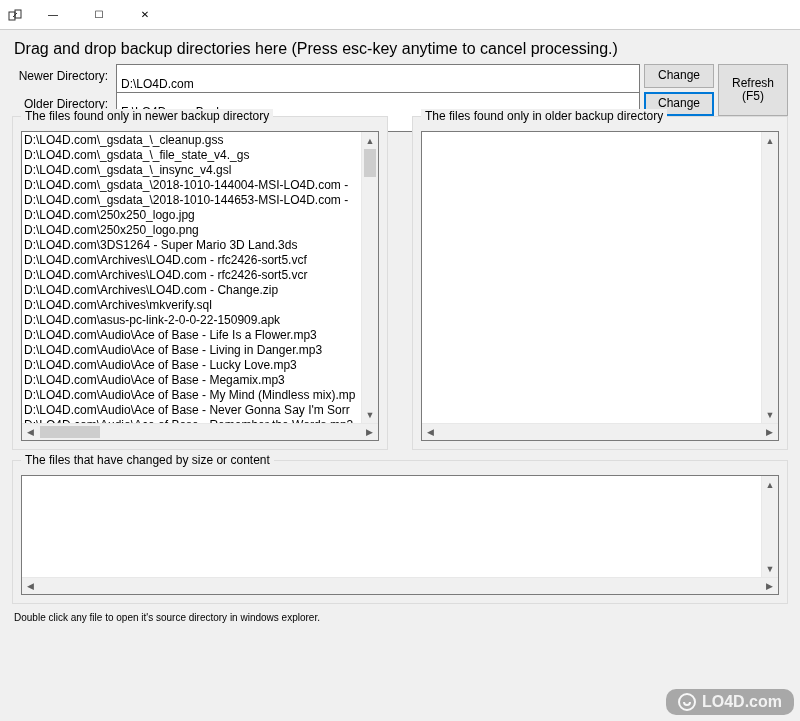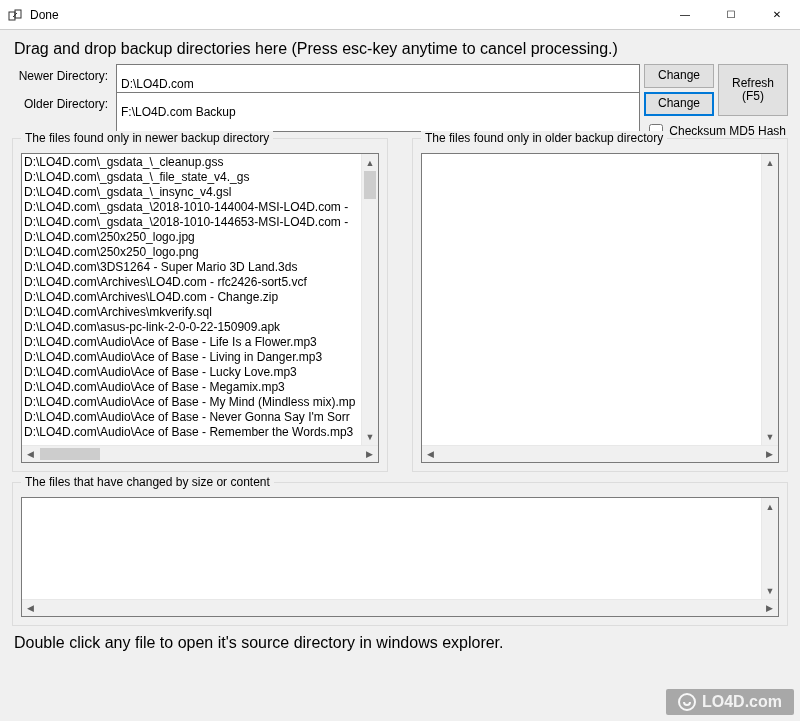--- a/index.html
+++ b/index.html
@@ -192,51 +192,50 @@
     }
     .hthumb {
       width:60px;height:12px;background:#cdcdcd;margin:0 1px;
     }
     .htrack {flex:1;}
     .changed-group {
       margin-top:10px;
     }
     .footer-text {
       margin-top:8px;
-      font-size:16px;
+      font-size:10px;
       padding-left:2px;
     }
     .half { width: 50%; }
     .watermark {
       position:absolute;
       right:6px;
       bottom:6px;
       color:rgba(255,255,255,0.85);
       background:rgba(120,120,120,0.6);
-      border-radius:2px;
+      border-radius:10px;
       padding:4px 12px;
       font-size:16px;
       font-weight:600;
       display:flex;
       align-items:center;
       gap:6px;
     }
   </style>
 </head>
 <body>
 
 <div class="titlebar">
   <span class="titlebar-icon">
     <svg width="16" height="16" viewBox="0 0 16 16">
       <rect x="1" y="5" width="6" height="8" fill="none" stroke="#333" stroke-width="1"></rect>
       <rect x="7" y="3" width="6" height="8" fill="none" stroke="#333" stroke-width="1"></rect>
       <path d="M9 6 L5 10" stroke="#333" stroke-width="1"></path>
     </svg>
   </span>
-  <div class="titlebar-title">Done</div>
   <div class="titlebar-controls">
     <div class="titlebar-btn">—</div>
     <div class="titlebar-btn">☐</div>
     <div class="titlebar-btn">✕</div>
   </div>
 </div>
 
 <div class="content">
 
   <div class="instruction">Drag and drop backup directories here (Press esc-key anytime to cancel processing.)</div>
@@ -246,41 +245,38 @@
     <input class="dir-input" type="text" value="D:\LO4D.com" style="">
     <button class="btn">Change</button>
     <button class="btn refresh-btn" style="white-space:pre-line;">Refresh
 (F5)</button>
 
     <div class="dir-label">Older Directory:</div>
     <input class="dir-input" type="text" value="F:\LO4D.com Backup" style="">
     <button class="btn selected">Change</button>
   </div>
 
-  <div class="checksum-row">
-    <input type="checkbox" style="">
-    <span>Checksum MD5 Hash</span>
-  </div>
 
   <div class="groups-row">
 
     <div class="groupbox half">
       <div class="groupbox-title">The files found only in newer backup directory</div>
       <div class="listbox-wrap">
         <div class="listbox-body">
           <div class="listbox" id="newer-list">
               <div class="item">D:\LO4D.com\_gsdata_\_cleanup.gss</div>
               <div class="item">D:\LO4D.com\_gsdata_\_file_state_v4._gs</div>
               <div class="item">D:\LO4D.com\_gsdata_\_insync_v4.gsl</div>
               <div class="item">D:\LO4D.com\_gsdata_\2018-1010-144004-MSI-LO4D.com -</div>
               <div class="item">D:\LO4D.com\_gsdata_\2018-1010-144653-MSI-LO4D.com -</div>
               <div class="item">D:\LO4D.com\250x250_logo.jpg</div>
               <div class="item">D:\LO4D.com\250x250_logo.png</div>
               <div class="item">D:\LO4D.com\3DS1264 - Super Mario 3D Land.3ds</div>
               <div class="item">D:\LO4D.com\Archives\LO4D.com - rfc2426-sort5.vcf</div>
+              <div class="item">D:\LO4D.com\Archives\LO4D.com - rfc2426-sort5.vcr</div>
               <div class="item">D:\LO4D.com\Archives\LO4D.com - Change.zip</div>
               <div class="item">D:\LO4D.com\Archives\mkverify.sql</div>
               <div class="item">D:\LO4D.com\asus-pc-link-2-0-0-22-150909.apk</div>
               <div class="item">D:\LO4D.com\Audio\Ace of Base - Life Is a Flower.mp3</div>
               <div class="item">D:\LO4D.com\Audio\Ace of Base - Living in Danger.mp3</div>
               <div class="item">D:\LO4D.com\Audio\Ace of Base - Lucky Love.mp3</div>
               <div class="item">D:\LO4D.com\Audio\Ace of Base - Megamix.mp3</div>
               <div class="item">D:\LO4D.com\Audio\Ace of Base - My Mind (Mindless mix).mp</div>
               <div class="item">D:\LO4D.com\Audio\Ace of Base - Never Gonna Say I'm Sorr</div>
               <div class="item">D:\LO4D.com\Audio\Ace of Base - Remember the Words.mp3</div>

